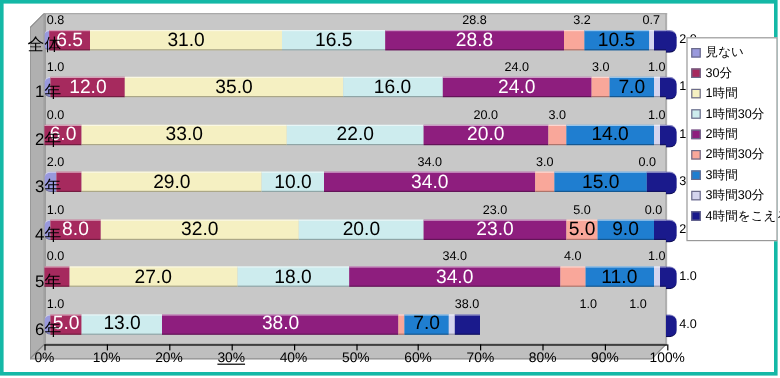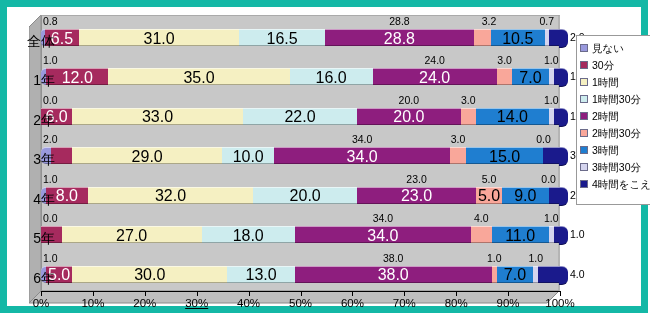--- a/index.html
+++ b/index.html
@@ -3,21 +3,21 @@
 <meta charset="utf-8">
 <style>
   html,body{margin:0;padding:0;}
   body{
     width:650px;height:315px;overflow:hidden;
     background:#ffffff;
     font-family:"Liberation Sans","DejaVu Sans",sans-serif;
   }
   #frame{
     position:relative;width:648px;height:313px;
-    border:7px solid #14b8a6;box-sizing:border-box;background:#ffffff;
+    border:3px solid #14b8a6;box-sizing:border-box;background:#ffffff;
   }
   
   #plot-wrap{position:absolute;left:22px;top:8px;width:533px;height:292px;}
   
   #plot-back{
     position:absolute;left:12px;top:0px;width:518px;height:276px;
     background:#c8c8c8;border-left:1px solid #808080;border-top:1px solid #b4b4b4;
   }
   
   #plot-side{
@@ -268,23 +268,20 @@
         </div>
         <div class="rowgrp" style="top: 236.571px;">
           <div class="toplab">1.0</div>
           <div class="toplab" style="left: 338.24px; text-align: center; width: 28px;">38.0</div>
           <div class="toplab" style="left: 439.25px; text-align: center; width: 28px;">1.0</div>
           <div class="toplab" style="left: 480.69px; text-align: center; width: 28px;">1.0</div>
           <div class="bar">
             <div class="seg" title="見ない 1.0" style="width: 5.18px; background: rgb(153, 153, 221); border-radius: 5px 0px 0px 5px;"></div>
             <div class="seg" title="30分 5.0" style="width: 25.9px; background: rgb(166, 42, 94);">
               <span class="v dark">5.0</span>
-            </div>
-            <div class="seg" title="1時間 30.0" style="width: 155.4px; background: rgb(245, 240, 194);">
-              <span class="v">30.0</span>
             </div>
             <div class="seg" title="1時間30分 13.0" style="width: 67.34px; background: rgb(205, 236, 238);">
               <span class="v">13.0</span>
             </div>
             <div class="seg" title="2時間 38.0" style="width: 196.84px; background: rgb(142, 30, 126);">
               <span class="v dark">38.0</span>
             </div>
             <div class="seg" title="2時間30分 1.0" style="width: 5.18px; background: rgb(249, 167, 154);"></div>
             <div class="seg" title="3時間 7.0" style="width: 36.26px; background: rgb(31, 126, 208);">
               <span class="v">7.0</span>

